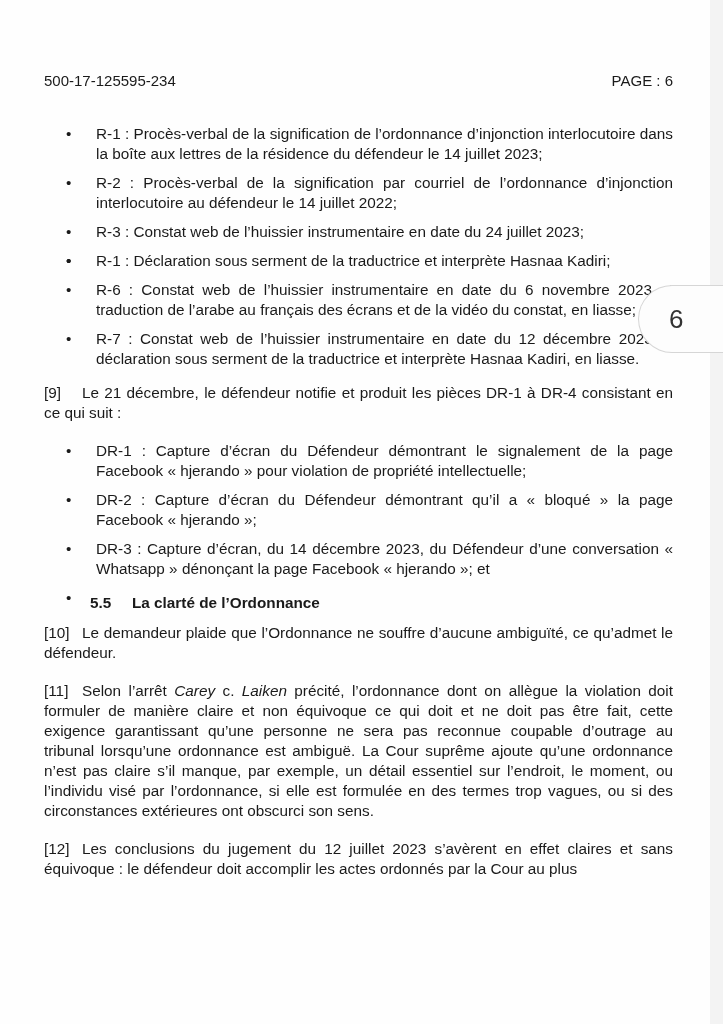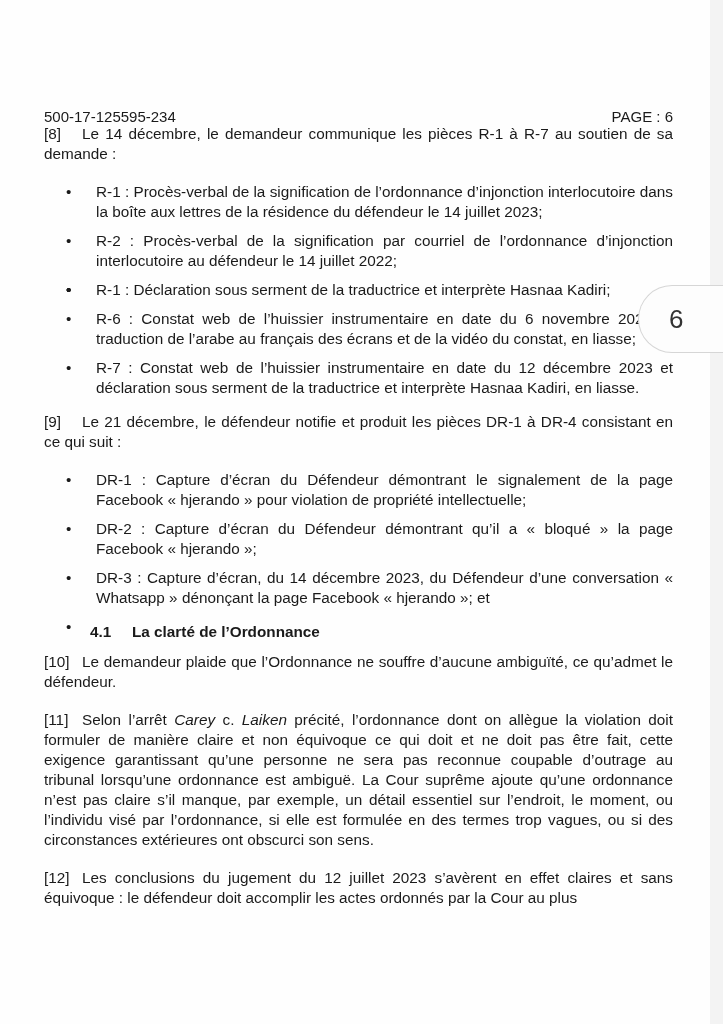--- a/index.html
+++ b/index.html
@@ -3,21 +3,21 @@
   <meta charset="utf-8">
   <style>
     html, body { margin: 0; padding: 0; }
     body {
       width: 723px; height: 1024px; overflow: hidden; position: relative;
       background: #ffffff; color: #1a1a1a;
       font-family: "Liberation Sans", sans-serif;
     }
     .page { position: absolute; left: 0; top: 0; width: 710px; height: 1024px; background: #fefefe; }
     .scroll-strip { position: absolute; left: 710px; top: 0; width: 13px; height: 1024px; background: #f3f3f3; }
-    .header { position: absolute; top: 72px; left: 44px; width: 629px; font-size: 15px; display: flex; justify-content: space-between; margin-top: 36px; }
+    .header { position: absolute; top: 72px; left: 44px; width: 629px; font-size: 15px; display: flex; justify-content: space-between; }
     .content { position: absolute; left: 44px; top: 124px; width: 629px; font-size: 15.3px; line-height: 20px; }
     p.para { margin: 0 0 18px 0; text-align: justify; }
     .pnum { display: inline-block; width: 38px; }
     ul.pieces { list-style: none; margin: 0 0 14px 0; padding: 0 0 0 52px; }
     ul.pieces li { position: relative; margin: 0 0 9px 0; text-align: justify; }
     ul.pieces li .bullet { position: absolute; left: -30px; top: 0; }
     .section { margin: 6px 0 10px 0; font-weight: bold; padding-left: 46px; }
     .section .secnum { display: inline-block; width: 42px; }
     em { font-style: italic; }
     .badge {
@@ -30,45 +30,42 @@
 </head>
 <body>
 
 <div class="page">
   <div class="header">
     <span>500-17-125595-234</span>
     <span>PAGE : 6</span>
   </div>
 
   <div class="content">
-    <p class="para">
-      <span class="pnum">[8]</span><span>Le 14 décembre, le demandeur communique les pièces R-1 à R-7 au soutien de sa demande :</span>
-    </p>
     <ul class="pieces">
       <li><span class="bullet">•</span><span>R-1 : Procès-verbal de la signification de l’ordonnance d’injonction interlocutoire dans la boîte aux lettres de la résidence du défendeur le 14 juillet 2023;</span></li>
       <li><span class="bullet">•</span><span>R-2 : Procès-verbal de la signification par courriel de l’ordonnance d’injonction interlocutoire au défendeur le 14 juillet 2022;</span></li>
-      <li><span class="bullet">•</span></li>
+      <li><span class="bullet">•</span><span>R-3 : Constat web de l’huissier instrumentaire en date du 24 juillet 2023;</span></li>
       <li><span class="bullet">•</span></li>
       <li><span class="bullet">•</span><span>R-1 : Déclaration sous serment de la traductrice et interprète Hasnaa Kadiri;</span></li>
       <li><span class="bullet">•</span><span>R-6 : Constat web de l’huissier instrumentaire en date du 6 novembre 2023 et traduction de l’arabe au français des écrans et de la vidéo du constat, en liasse;</span></li>
       <li><span class="bullet">•</span><span>R-7 : Constat web de l’huissier instrumentaire en date du 12 décembre 2023 et déclaration sous serment de la traductrice et interprète Hasnaa Kadiri, en liasse.</span></li>
     </ul>
 
     <p class="para">
       <span class="pnum">[9]</span><span>Le 21 décembre, le défendeur notifie et produit les pièces DR-1 à DR-4 consistant en ce qui suit :</span>
     </p>
     <ul class="pieces">
       <li><span class="bullet">•</span><span>DR-1 : Capture d’écran du Défendeur démontrant le signalement de la page Facebook « hjerando » pour violation de propriété intellectuelle;</span></li>
       <li><span class="bullet">•</span><span>DR-2 : Capture d’écran du Défendeur démontrant qu’il a « bloqué » la page Facebook « hjerando »;</span></li>
       <li><span class="bullet">•</span><span>DR-3 : Capture d’écran, du 14 décembre 2023, du Défendeur d’une conversation « Whatsapp » dénonçant la page Facebook « hjerando »; et</span></li>
       <li><span class="bullet">•</span></li>
     </ul>
 
     <div class="section">
-      <span class="secnum">4.1</span><span>La clarté de l’Ordonnance</span>
+      <span class="secnum">5.5</span><span>La clarté de l’Ordonnance</span>
     </div>
 
     <p class="para">
       <span class="pnum">[10]</span><span>Le demandeur plaide que l’Ordonnance ne souffre d’aucune ambiguïté, ce qu’admet le défendeur.</span>
     </p>
 
     <p class="para">
       <span class="pnum">[11]</span><span>Selon l’arrêt </span><em>Carey</em><span> c. </span><em>Laiken</em><span> précité, l’ordonnance dont on allègue la violation doit formuler de manière claire et non équivoque ce qui doit et ne doit pas être fait, cette exigence garantissant qu’une personne ne sera pas reconnue coupable d’outrage au tribunal lorsqu’une ordonnance est ambiguë. La Cour suprême ajoute qu’une ordonnance n’est pas claire s’il manque, par exemple, un détail essentiel sur l’endroit, le moment, ou l’individu visé par l’ordonnance, si elle est formulée en des termes trop vagues, ou si des circonstances extérieures ont obscurci son sens.</span>
     </p>
 

